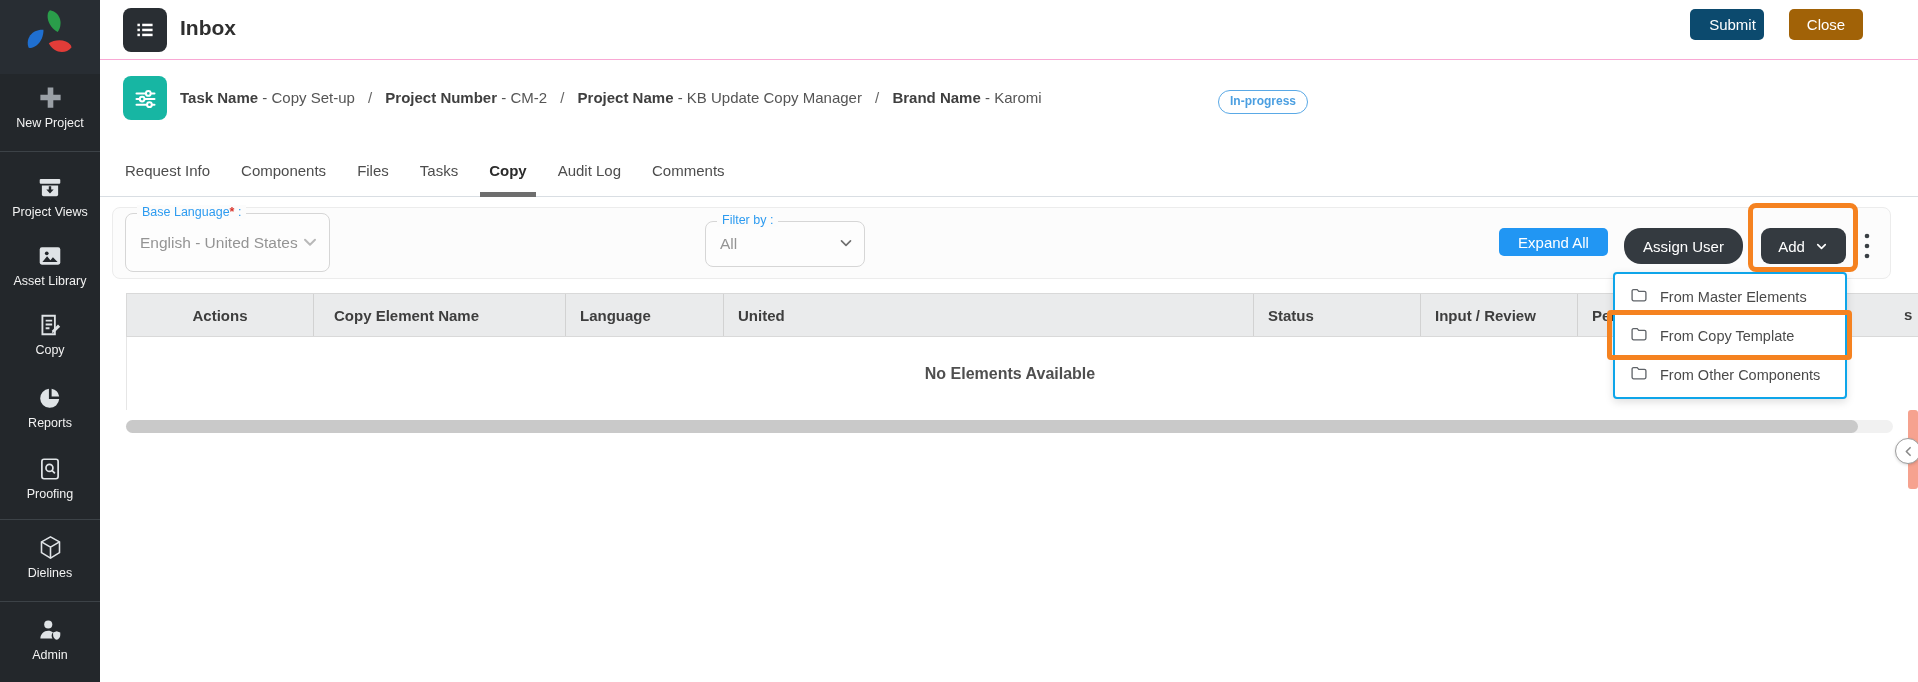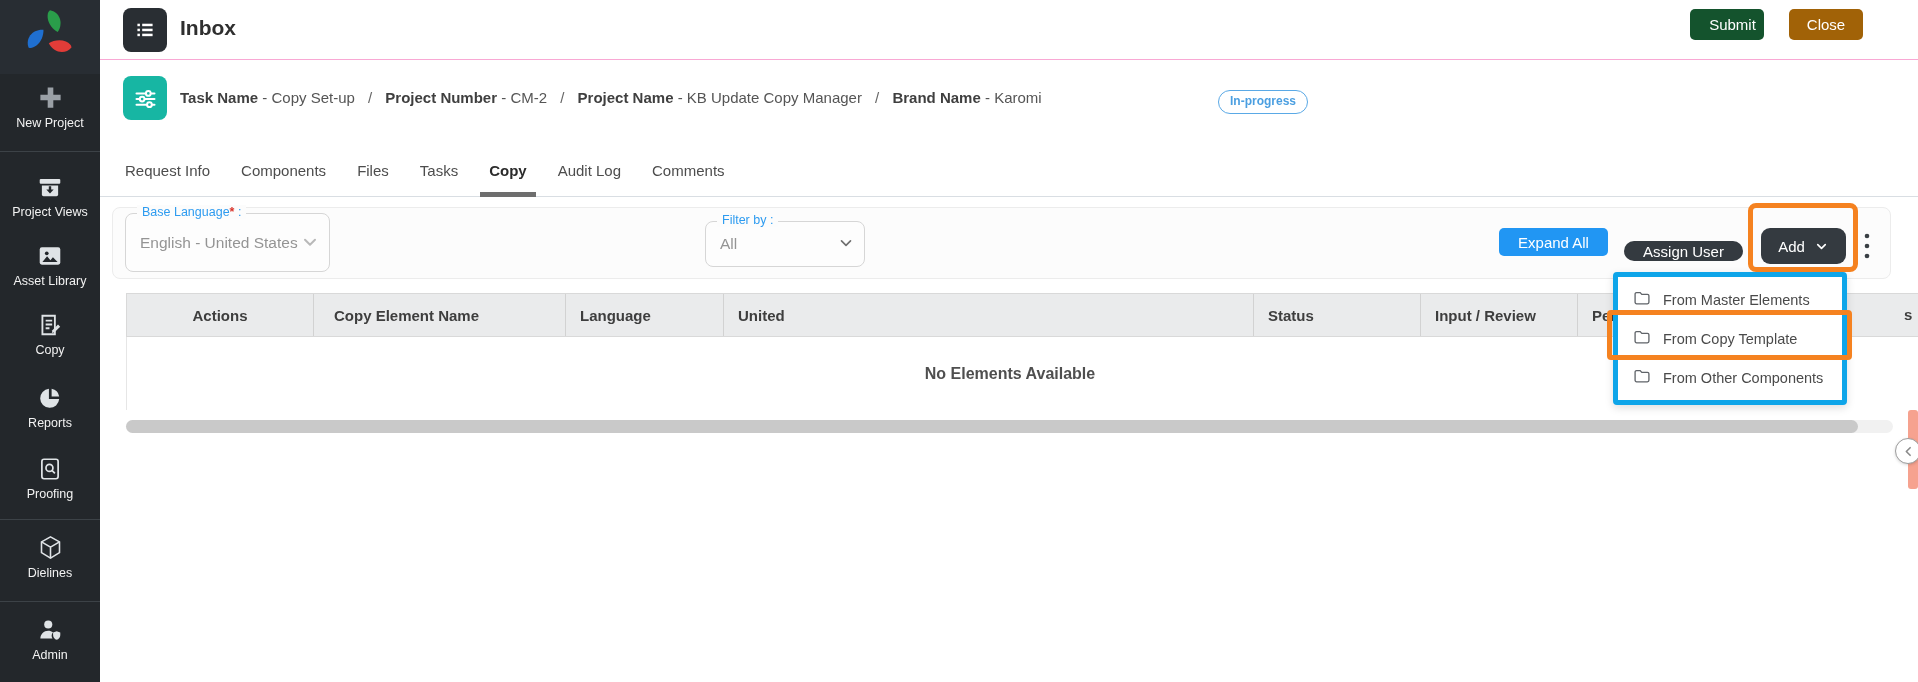--- a/index.html
+++ b/index.html
@@ -16,21 +16,21 @@
   .sb-divider{position:absolute;left:0;width:100px;height:1px;background:#3c4247;}
 
   
   .topbar{position:absolute;left:100px;top:0;width:1818px;height:60px;background:#fff;
           border-bottom:1px solid #f9a8d4;}
   .inbox-ic{position:absolute;left:23px;top:8px;width:44px;height:44px;background:#292e33;
             border-radius:8px;display:flex;align-items:center;justify-content:center;}
   .page-title{position:absolute;left:80px;top:16px;font-size:21px;font-weight:bold;color:#2f2f2f;}
   .btn{display:flex;align-items:center;justify-content:center;color:#fff;font-size:15px;
        cursor:pointer;border-radius:5px;}
-  .btn-submit{position:absolute;left:1590px;top:9px;width:74px;height:31px;background:#14532d;padding-left:11px;}
+  .btn-submit{position:absolute;left:1590px;top:9px;width:74px;height:31px;background:#0c4a6e;padding-left:11px;}
   .btn-close{position:absolute;left:1689px;top:9px;width:74px;height:31px;background:#a16207;}
 
   
   .task-icon{position:absolute;left:123px;top:76px;width:44px;height:44px;background:#17b6a3;
              border-radius:8px;display:flex;align-items:center;justify-content:center;}
   .crumbs{position:absolute;left:180px;top:89px;font-size:15px;color:#555;white-space:nowrap;}
   .crumbs b{color:#3f3f3f;}
   .seg-sep{margin:0 9px;color:#666;}
   .badge{position:absolute;left:1218px;top:90px;height:24px;padding:0 11px;border:1.5px solid #5aa9e6;
          border-radius:13px;color:#4b9fe1;font-size:12px;font-weight:bold;line-height:21px;}
@@ -52,21 +52,21 @@
   .fs-label{position:absolute;top:-9px;left:11px;background:#fcfcfc;padding:0 5px;font-size:12.5px;
             color:#2d9bf0;white-space:nowrap;}
   .fs-label .req{color:#d9342b;font-weight:bold;}
   .fs-val{position:absolute;left:14px;font-size:15.5px;color:#949494;white-space:nowrap;}
   .fs-base .fs-val,.fs-trans .fs-val{top:20px;}
   .fs-filter .fs-val{top:13px;}
   .fs-chev{position:absolute;right:9px;top:50%;transform:translateY(-45%);}
 
   .btn-expand{position:absolute;left:1499px;top:228px;width:109px;height:28px;background:#2196f3;}
   .btn-dark{background:#343a40;border-radius:9px;}
-  .btn-assign{position:absolute;left:1624px;top:241px;width:119px;height:20px;border-radius:17px;}
+  .btn-assign{position:absolute;left:1624px;top:228px;width:119px;height:36px;border-radius:17px;}
   .btn-add{position:absolute;left:1761px;top:228px;width:85px;height:36px;gap:9px;}
   .add-highlight{position:absolute;left:1748px;top:203px;width:110px;height:69px;border:5px solid #f58220;
                  border-radius:8px;z-index:12;pointer-events:none;}
   .kebab{position:absolute;left:1861px;top:231px;cursor:pointer;display:flex;}
 
   
   .thead{position:absolute;left:126px;top:293px;width:1792px;height:44px;background:#eaebec;
          border:1px solid #d9d9d9;border-right:none;display:flex;font-weight:bold;font-size:15px;
          color:#3e3e3e;z-index:1;}
   .th{border-right:1px solid #d2d2d2;display:flex;align-items:center;padding-left:14px;white-space:nowrap;overflow:hidden;}
@@ -82,21 +82,21 @@
          border-left:1px solid #e6e6e6;display:flex;align-items:center;justify-content:center;}
   .empty-msg{font-weight:bold;font-size:16px;color:#4f4f4f;}
 
   
   .hscroll-track{position:absolute;left:126px;top:420px;width:1767px;height:13px;background:#f1f1f1;
                  border-radius:7px;cursor:pointer;}
   .hscroll-thumb{position:absolute;left:126px;top:420px;width:1732px;height:13px;background:#c9c9c9;
                  border-radius:7px;cursor:pointer;z-index:1;}
 
   
-  .menu{position:absolute;left:1613px;top:272px;width:234px;background:#fff;border:5px solid #0ea5e9;
+  .menu{position:absolute;left:1613px;top:272px;width:234px;background:#fff;border:2px solid #0ea5e9;
         border-radius:4px;box-shadow:0 3px 8px rgba(0,0,0,.13);z-index:10;padding:3px 0;}
   .menu-item{height:39px;display:flex;align-items:center;gap:12px;padding-left:15px;font-size:14.5px;
              color:#4a4a4a;cursor:pointer;white-space:nowrap;}
   .menu-highlight{position:absolute;left:1607px;top:310px;width:245px;height:50px;border:5px solid #f58220;
                   border-radius:4px;z-index:12;pointer-events:none;}
 
   
   .side-strip{position:absolute;left:1908px;top:410px;width:10px;height:79px;background:#f6a28f;
               border-radius:3px;}
   .collapse-btn{position:absolute;left:1895px;top:438px;width:26px;height:26px;border-radius:50%;

